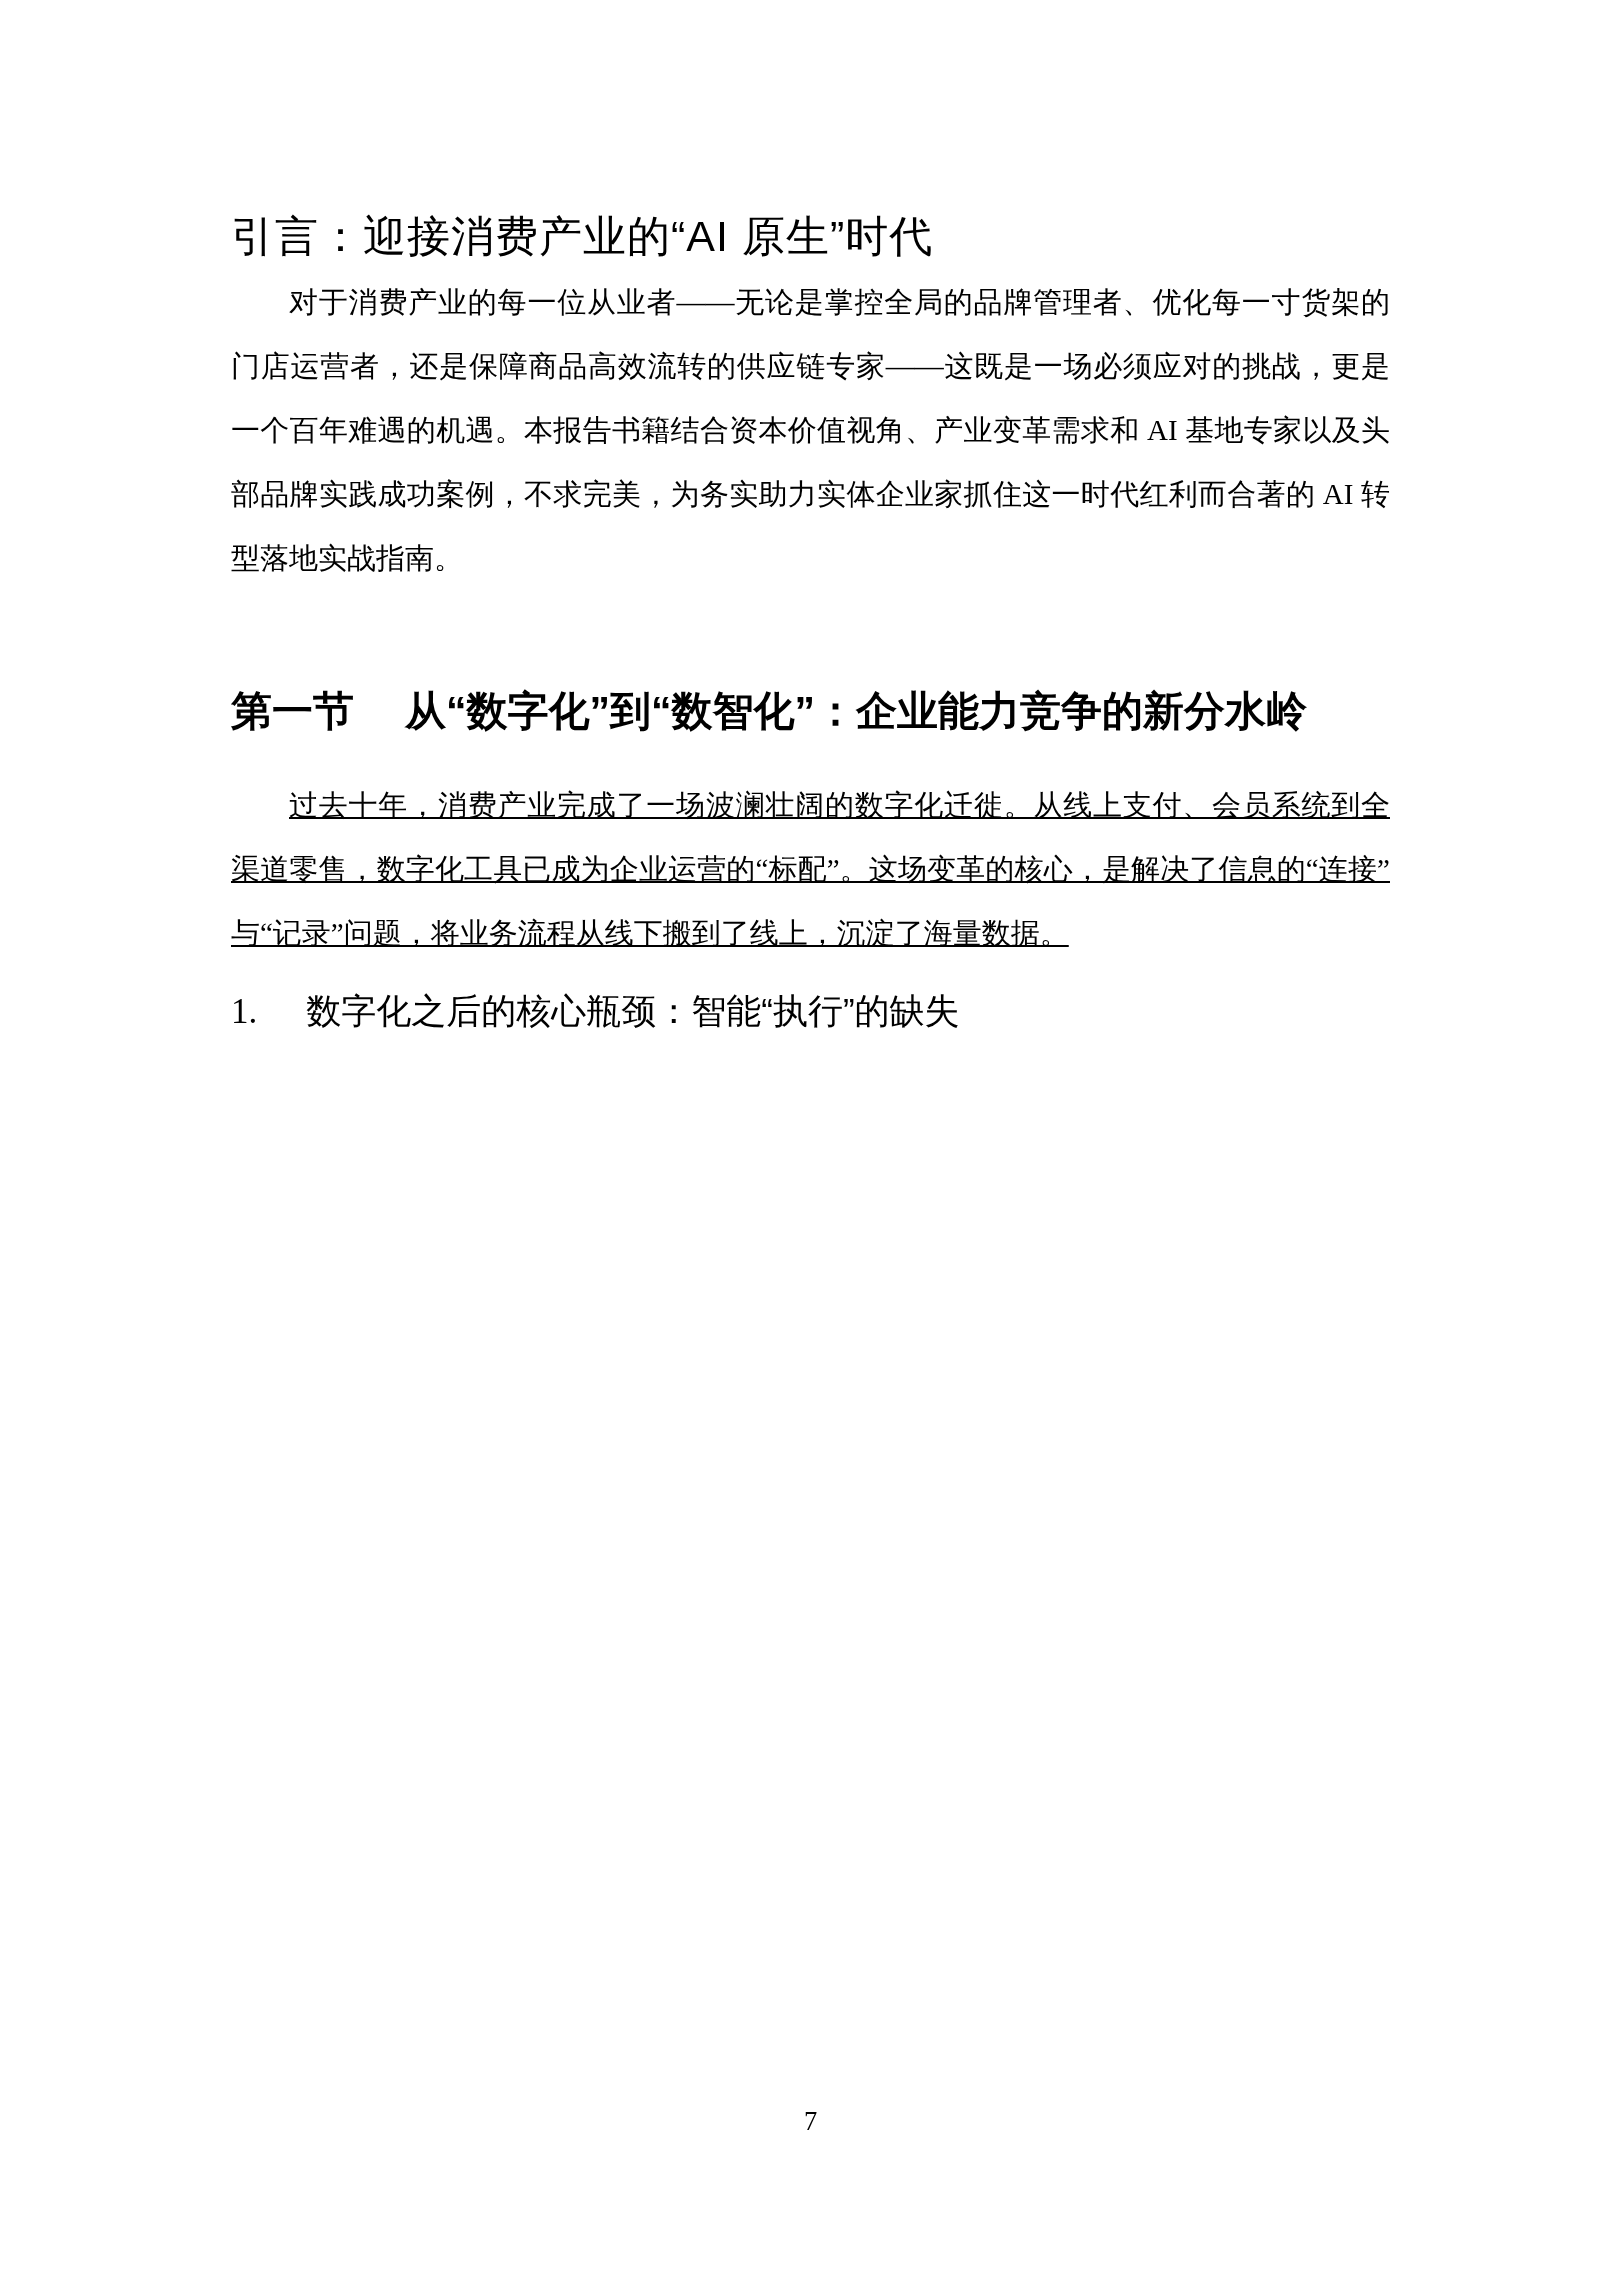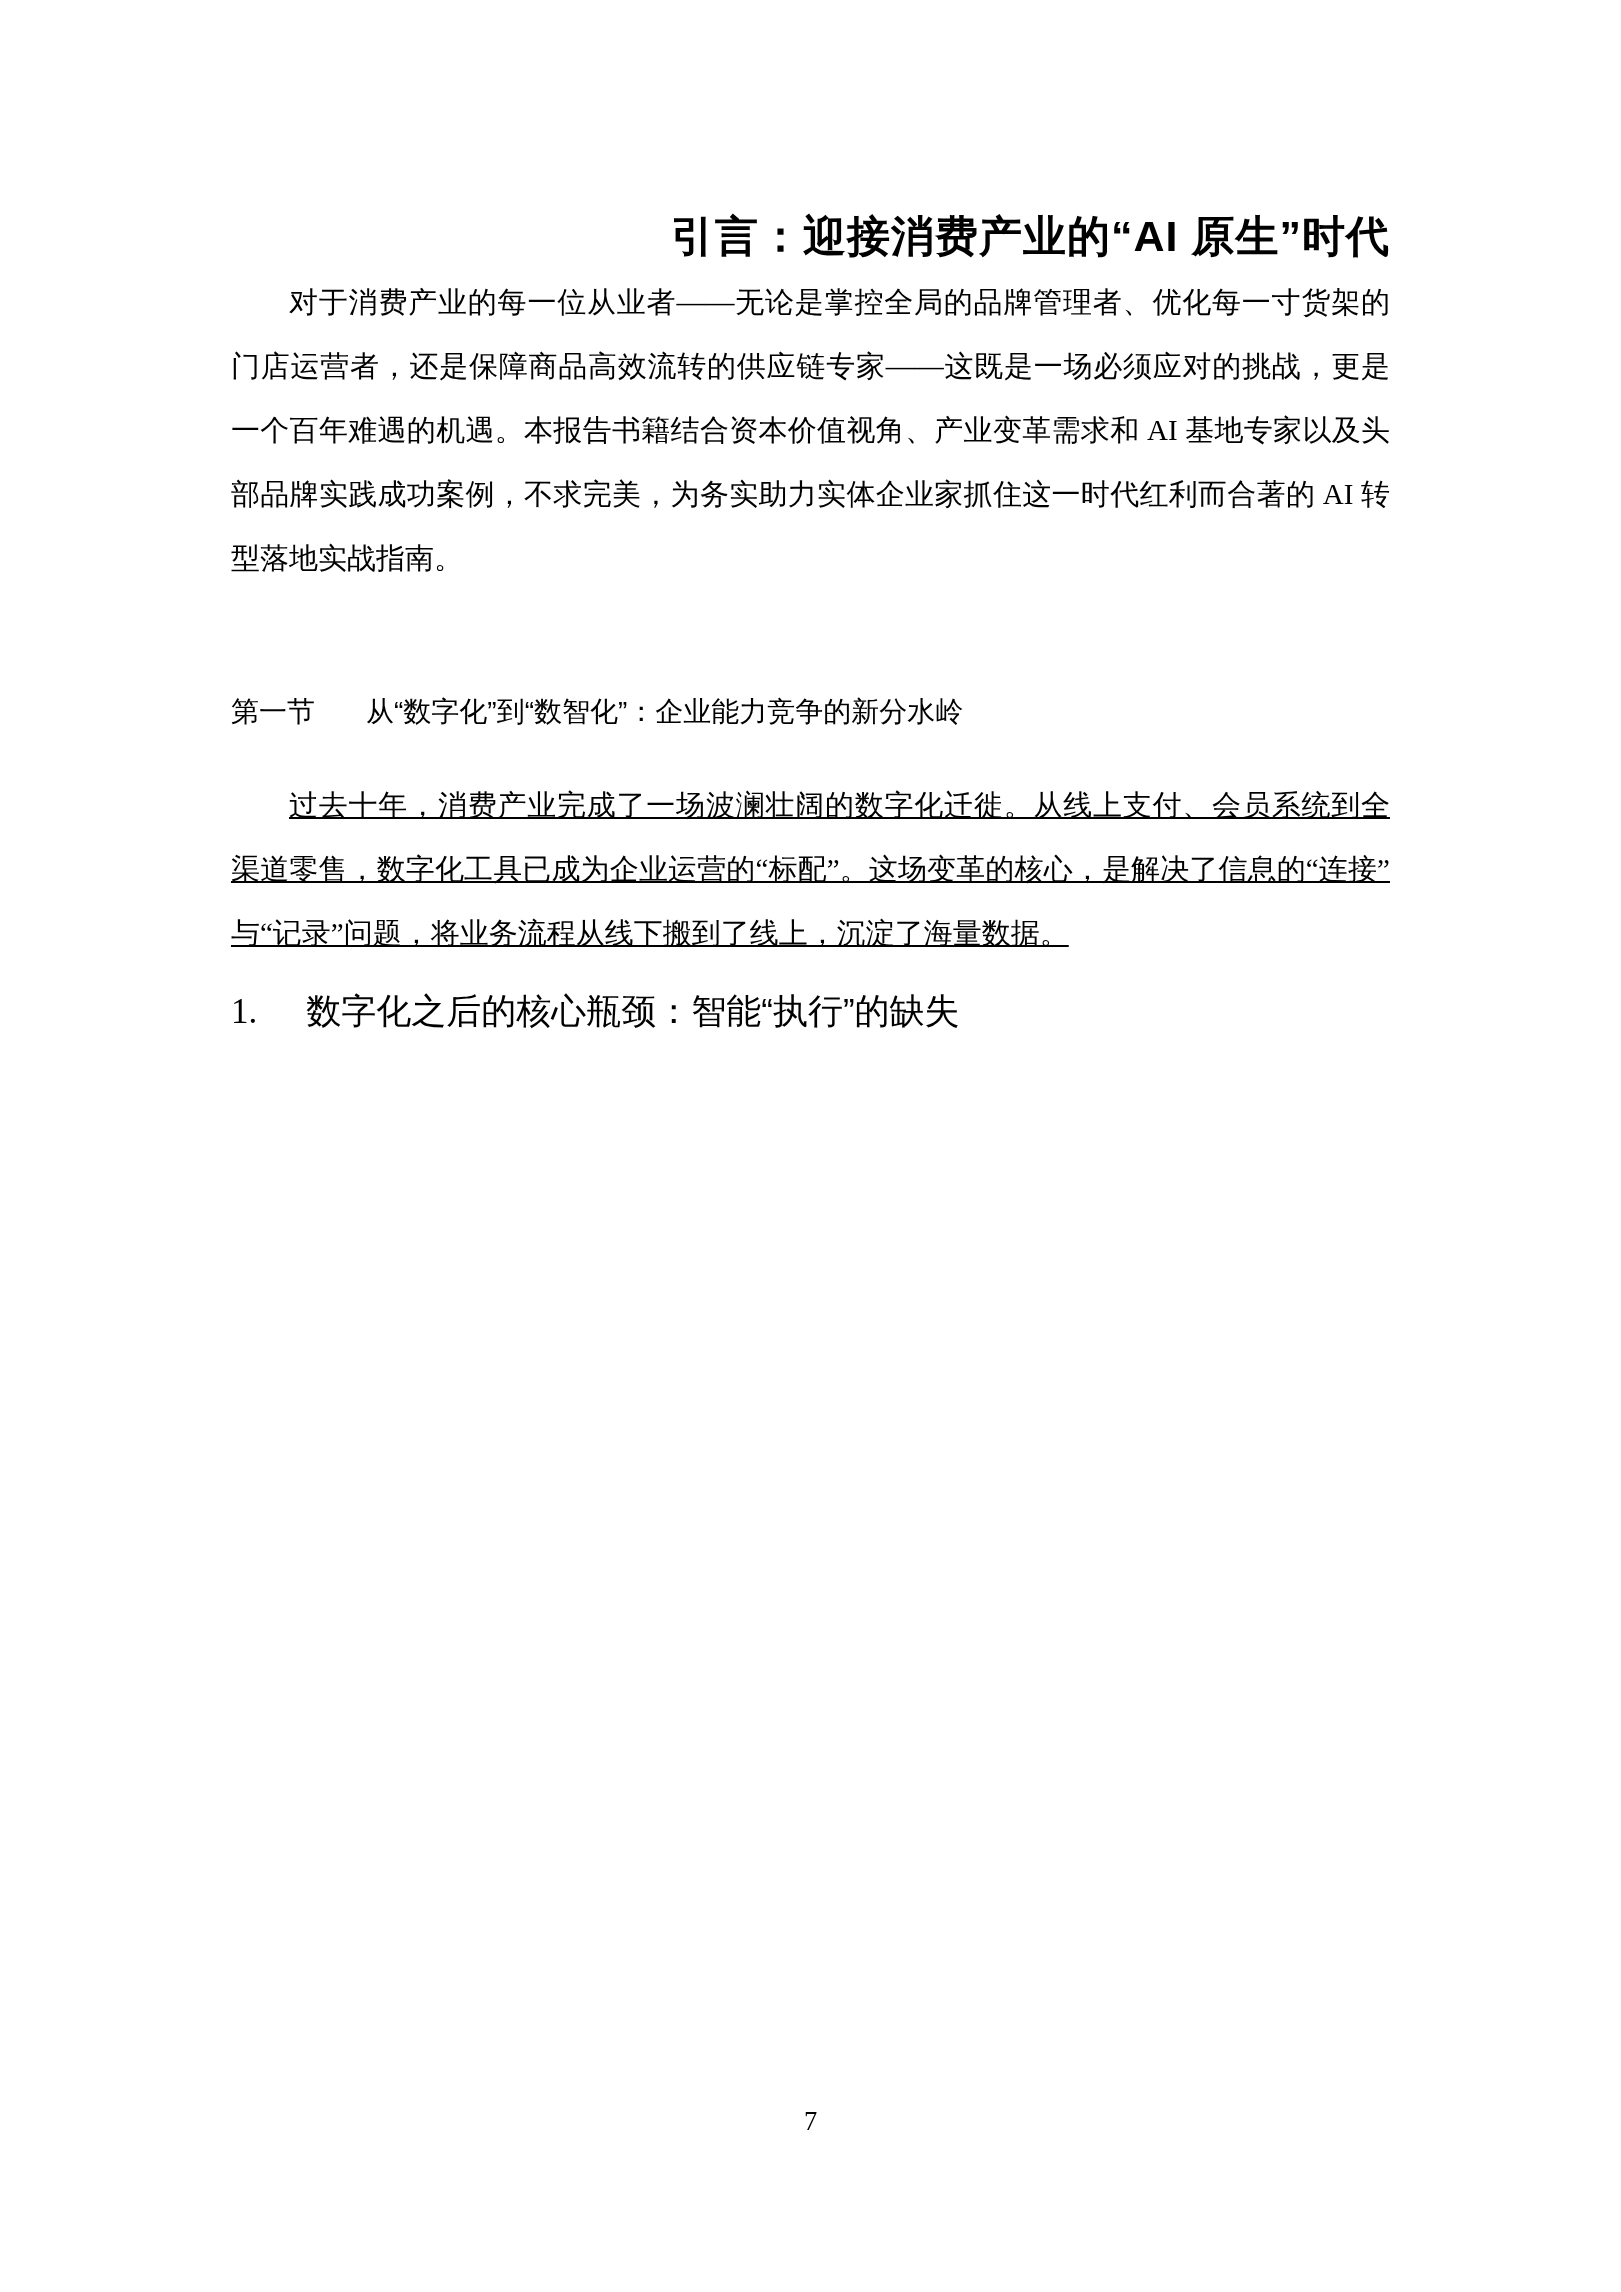--- a/index.html
+++ b/index.html
@@ -13,42 +13,42 @@
     overflow:hidden;
   }
   .content{
     position:absolute;
     left:231px;
     top:0;
     width:1159px;
   }
   .doc-title{
     font-family:"Liberation Sans","DejaVu Sans",sans-serif;
-    font-weight:bold;
+    font-weight:normal;
     font-size:43px;
     line-height:59px;
-    text-align:right;
+    text-align:left;
     margin:207px 0 0 0;
     letter-spacing:1px;
   }
   .para{
     font-size:29px;
     line-height:64px;
     text-align:justify;
     text-indent:2em;
     margin:0;
     word-break:break-all;
   }
   .p1{margin-top:41px;}
   .p2{margin-top:3.9px;}
   .p3{margin-top:3.9px;}
   .sec-heading{
     font-family:"Liberation Sans","DejaVu Sans",sans-serif;
-    font-weight:normal;
-    font-size:28px;
+    font-weight:bold;
+    font-size:41px;
     line-height:59px;
     margin:92px 0 0 0;
   }
   .sec-heading .num{margin-right:51px;}
   .p4{margin-top:32px;text-decoration:underline;}
   .sub-heading{
     font-family:"Liberation Sans","DejaVu Sans",sans-serif;
     font-weight:normal;
     font-size:35px;
     line-height:55px;

